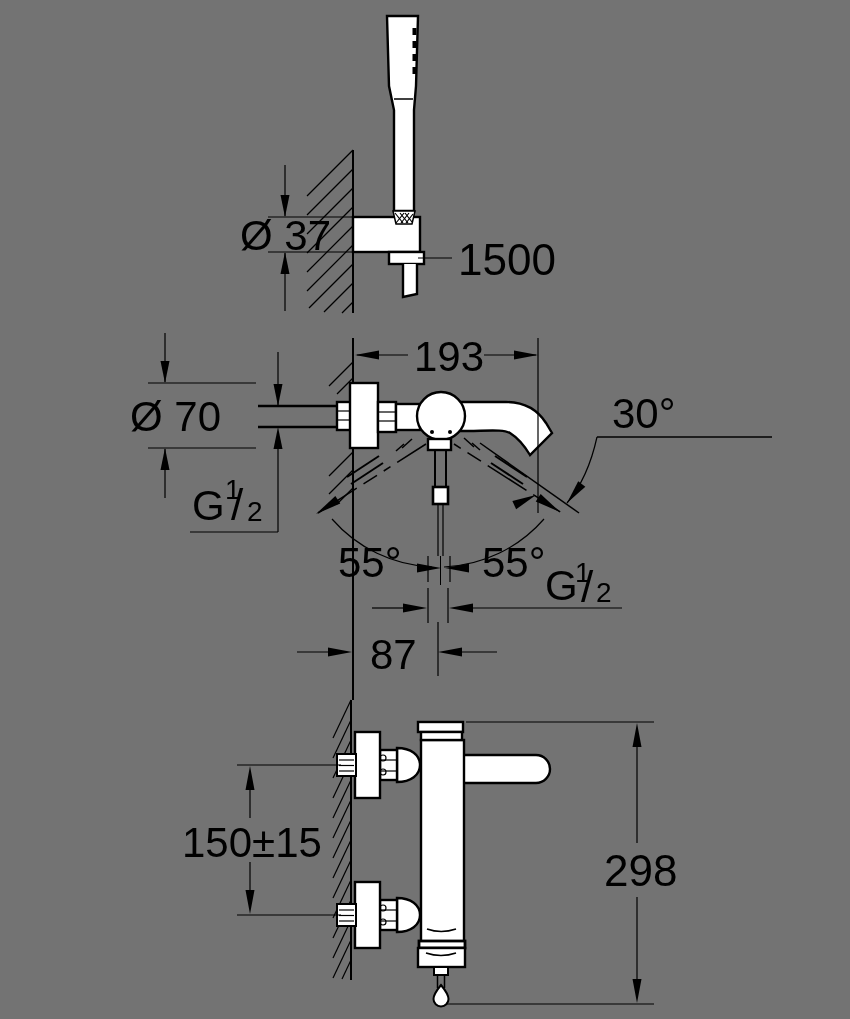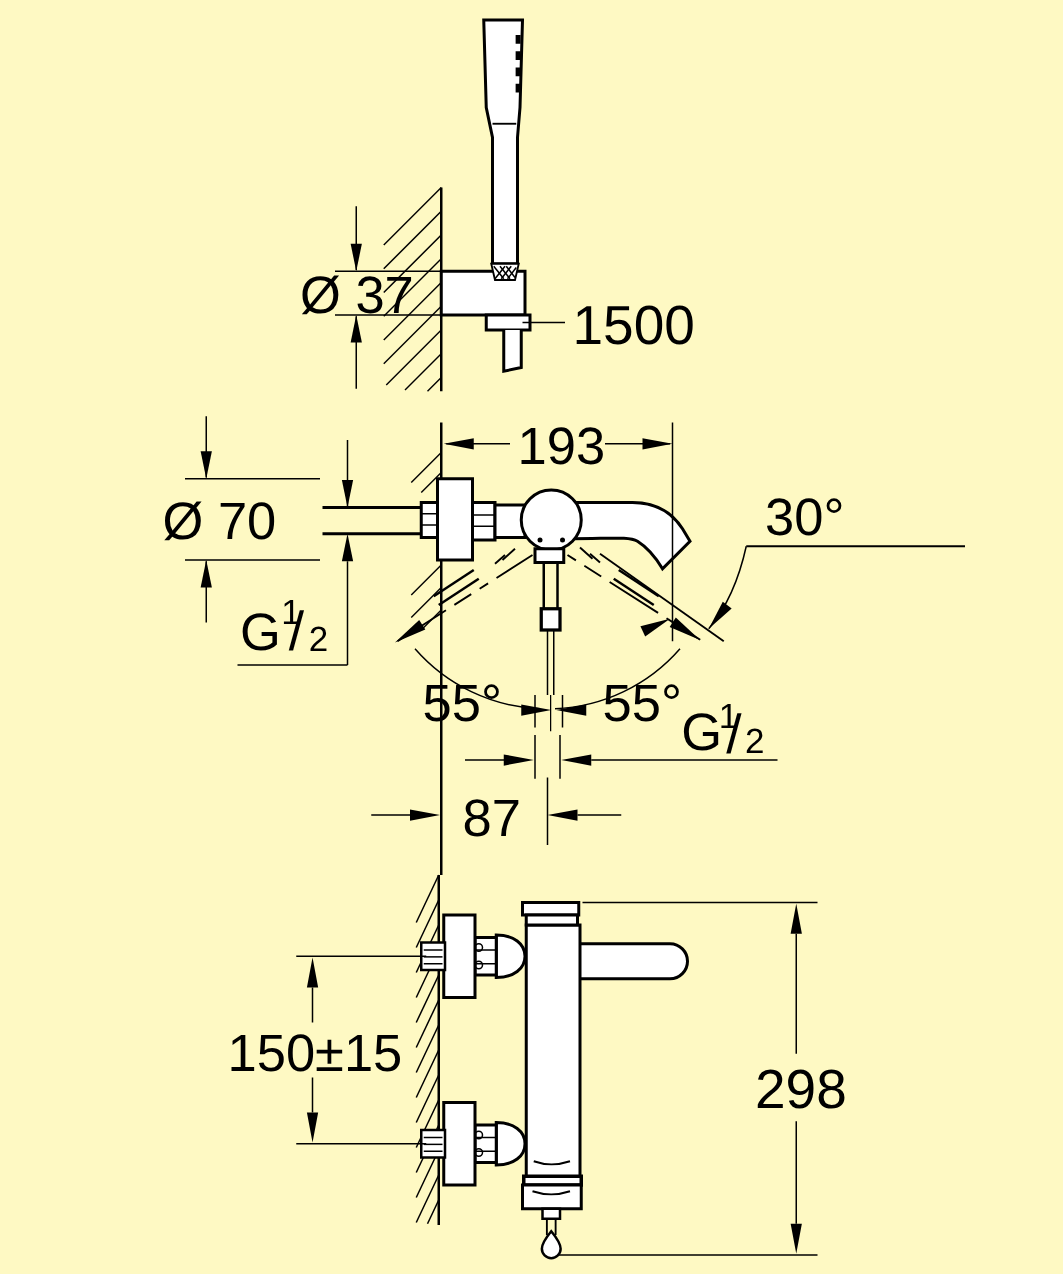--- a/index.html
+++ b/index.html
@@ -1,16 +1,16 @@
 <!DOCTYPE html>
 <html><head>
 <meta charset="utf-8">
 <style>
   html,body{margin:0;padding:0;background:#ffffff;}
-  .page{width:850px;height:1019px;position:relative;background:#fef9c3;}
+  .page{width:850px;height:1019px;position:relative;background:#737373;}
   svg{display:block;}
   svg text{font-family:"Liberation Sans","DejaVu Sans",sans-serif;fill:#000;}
   .ln{stroke:#000;fill:none;}
   .part{stroke:#000;fill:#fff;}
   .thin{stroke-width:1.2;}
   .med{stroke-width:1.5;}
   .thick{stroke-width:2.4;}
   .fillb{fill:#000;stroke:none;}
 </style>
 </head>

